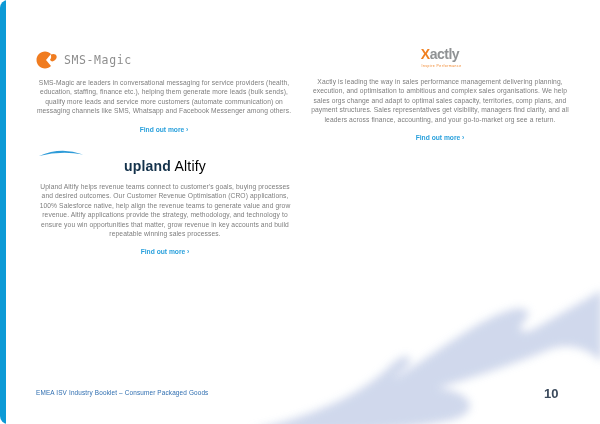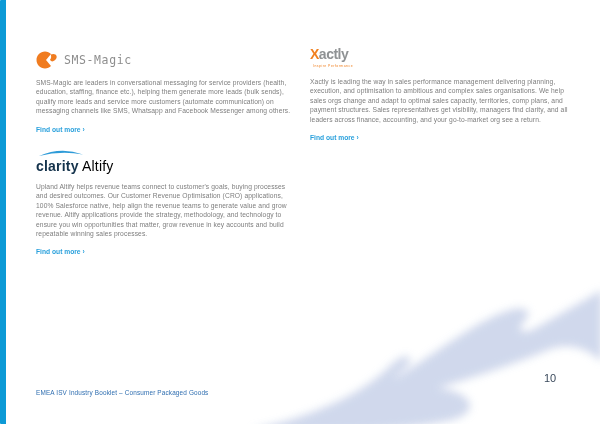--- a/index.html
+++ b/index.html
@@ -1,19 +1,19 @@
 <!DOCTYPE html>
 <html><head>
 <meta charset="utf-8">
 <style>
   html,body{margin:0;padding:0;background:#ffffff;}
   body{font-family:"Liberation Sans", sans-serif;}
   .page{
     position:relative;width:600px;height:424px;background:#ffffff;
-    overflow:hidden;border-radius:1px;
+    overflow:hidden;border-radius:8px;text-align:center;
   }
   .left-bar{
     position:absolute;left:0;top:0;width:6px;height:100%;
     background:#0d9ad6;
   }
   .wave-svg{position:absolute;left:0;top:0;width:600px;height:424px;pointer-events:none;}
   section{position:absolute;}
   .sec-sms{left:36px;top:50px;width:256px;}
   .sec-xactly{left:310px;top:44px;width:260px;}
   .sec-altify{left:36px;top:149px;width:258px;}
@@ -41,21 +41,21 @@
   .altify-swoosh{display:block;margin:0 0 1px 2px;}
   .altify-word{font-size:14px;letter-spacing:.2px;line-height:16px;}
   .altify-word .upland{color:#14324b;font-weight:bold;}
   .altify-word .altify{color:#000000;font-weight:normal;}
   
   .footer-title{
     position:absolute;left:36px;top:389px;font-size:6.4px;color:#2f6eb0;
     letter-spacing:.15px;z-index:3;
   }
   .page-number{
-    position:absolute;left:544px;top:372px;font-size:11px;font-weight:normal;
+    position:absolute;left:544px;top:386px;font-size:13px;font-weight:bold;
     color:#3b4a5c;z-index:3;
   }
 </style>
 </head>
 <body>
 
 <div class="page">
 
   <svg class="wave-svg" viewBox="0 0 600 424">
     <defs>
@@ -105,21 +105,21 @@
     </div>
     <p class="desc">Xactly is leading the way in sales performance management delivering planning, execution, and optimisation to ambitious and complex sales organisations. We help sales orgs change and adapt to optimal sales capacity, territories, comp plans, and payment structures. Sales representatives get visibility, managers find clarity, and all leaders across finance, accounting, and your go-to-market org see a return.</p>
     <a class="more-link">Find out more ›</a>
   </section>
 
   <section class="sec-altify">
     <div>
       <svg class="altify-swoosh" width="46" height="8" viewBox="0 0 46 8">
         <path fill="#2e9bd8" d="M1 7 Q 23 -2.5 45 5.5 Q 23 1.5 1 7 Z"></path>
       </svg>
-      <div class="altify-word"><span class="upland">clarity</span><span> </span><span class="altify">Altify</span></div>
+      <div class="altify-word"><span class="upland">upland</span><span> </span><span class="altify">Altify</span></div>
     </div>
     <p class="desc">Upland Altify helps revenue teams connect to customer's goals, buying processes and desired outcomes. Our Customer Revenue Optimisation (CRO) applications, 100% Salesforce native, help align the revenue teams to generate value and grow revenue. Altify applications provide the strategy, methodology, and technology to ensure you win opportunities that matter, grow revenue in key accounts and build repeatable winning sales processes.</p>
     <a class="more-link">Find out more ›</a>
   </section>
 
   <div class="footer-title">EMEA ISV Industry Booklet – Consumer Packaged Goods</div>
   <div class="page-number">10</div>
 
 </div>
 

